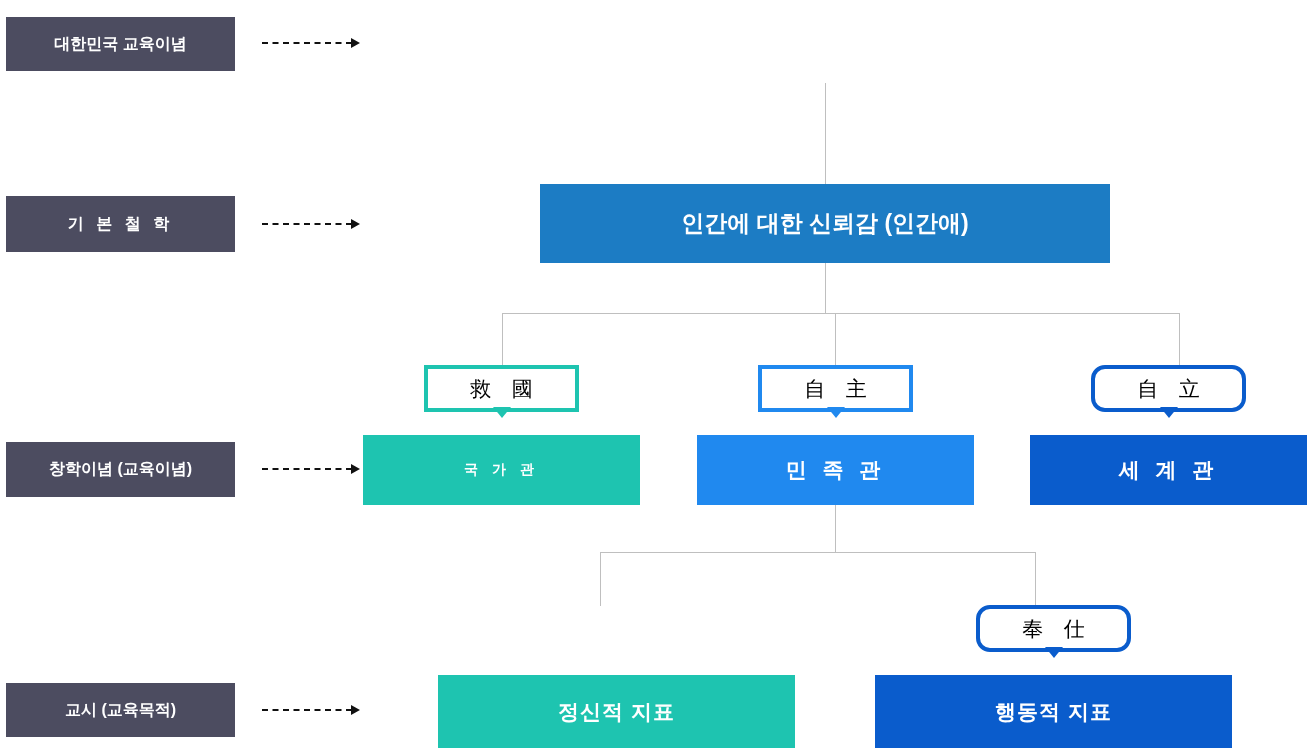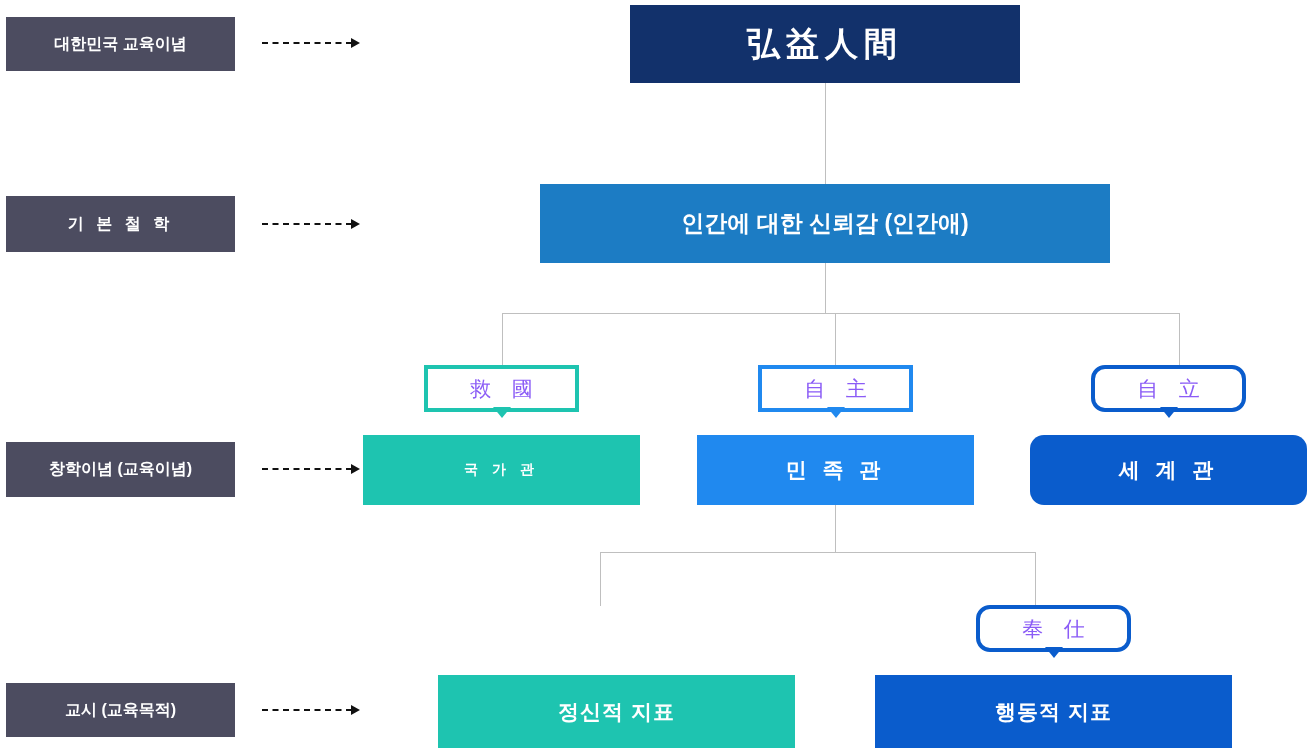--- a/index.html
+++ b/index.html
@@ -75,21 +75,21 @@
   
   .tag {
     position: absolute;
     box-sizing: border-box;
     background: #ffffff;
     border: 4px solid #1ec4b0;
     display: flex;
     align-items: center;
     justify-content: center;
     font-size: 21px;
-    color: #8b5cf6;
+    color: #000000;
     letter-spacing: 7px;
     text-indent: 7px;
     font-family: "DejaVu Sans", "Liberation Sans", sans-serif;
   }
   .tag .notch {
     position: absolute;
     left: 50%;
     top: 100%;
     margin-left: -9px;
     margin-top: -1px;
@@ -116,23 +116,20 @@
 
 <div id="canvas">
 
   <div class="cat-label" style="left:6px; top:17px; width:229px; height:54px;">
     <span>대한민국 교육이념</span>
   </div>
   <div class="dash-arrow" style="left:262px; top:38px; width:98px;">
     <span class="dash-line"></span>
     <span class="dash-head"></span>
   </div>
-  <div class="node root" style="left:630px; top:5px; width:390px; height:78px;">
-    <span>弘益人間</span>
-  </div>
 
   <div class="conn v" style="left:825px; top:83px; height:101px;"></div>
 
   <div class="cat-label spaced" style="left:6px; top:196px; width:229px; height:56px;">
     <span>기 본 철 학</span>
   </div>
   <div class="dash-arrow" style="left:262px; top:219px; width:98px;">
     <span class="dash-line"></span>
     <span class="dash-head"></span>
   </div>
@@ -166,21 +163,21 @@
     <span class="dash-line"></span>
     <span class="dash-head"></span>
   </div>
 
   <div class="node teal" style="left:363px; top:435px; width:277px; height:70px;">
     <span>국 가 관</span>
   </div>
   <div class="node blue-mid" style="left:697px; top:435px; width:277px; height:70px;">
     <span>민 족 관</span>
   </div>
-  <div class="node blue-dark" style="left:1030px; top:435px; width:277px; height:70px;border-radius:14px;">
+  <div class="node blue-dark" style="left:1030px; top:435px; width:277px; height:70px;">
     <span>세 계 관</span>
   </div>
 
   <div class="conn v" style="left:835px; top:505px; height:48px;"></div>
   <div class="conn h" style="left:600px; top:552px; width:436px;"></div>
   <div class="conn v" style="left:600px; top:552px; height:54px;"></div>
   <div class="conn v" style="left:1035px; top:552px; height:54px;"></div>
 
   <div class="tag t-navy" style="left:976px; top:605px; width:155px; height:47px;">
     <span>奉 仕</span>

